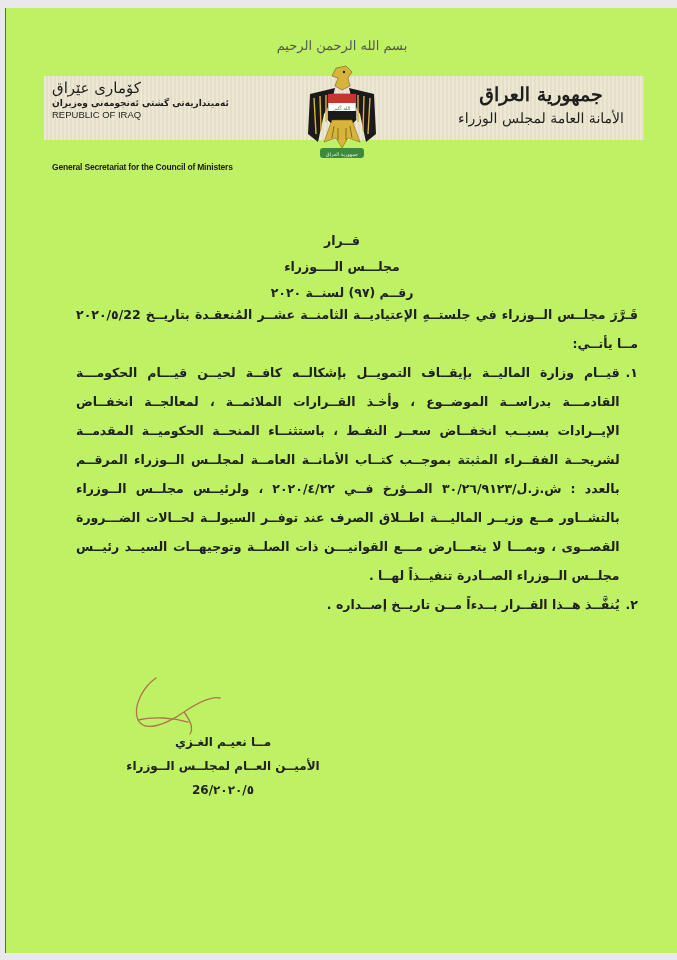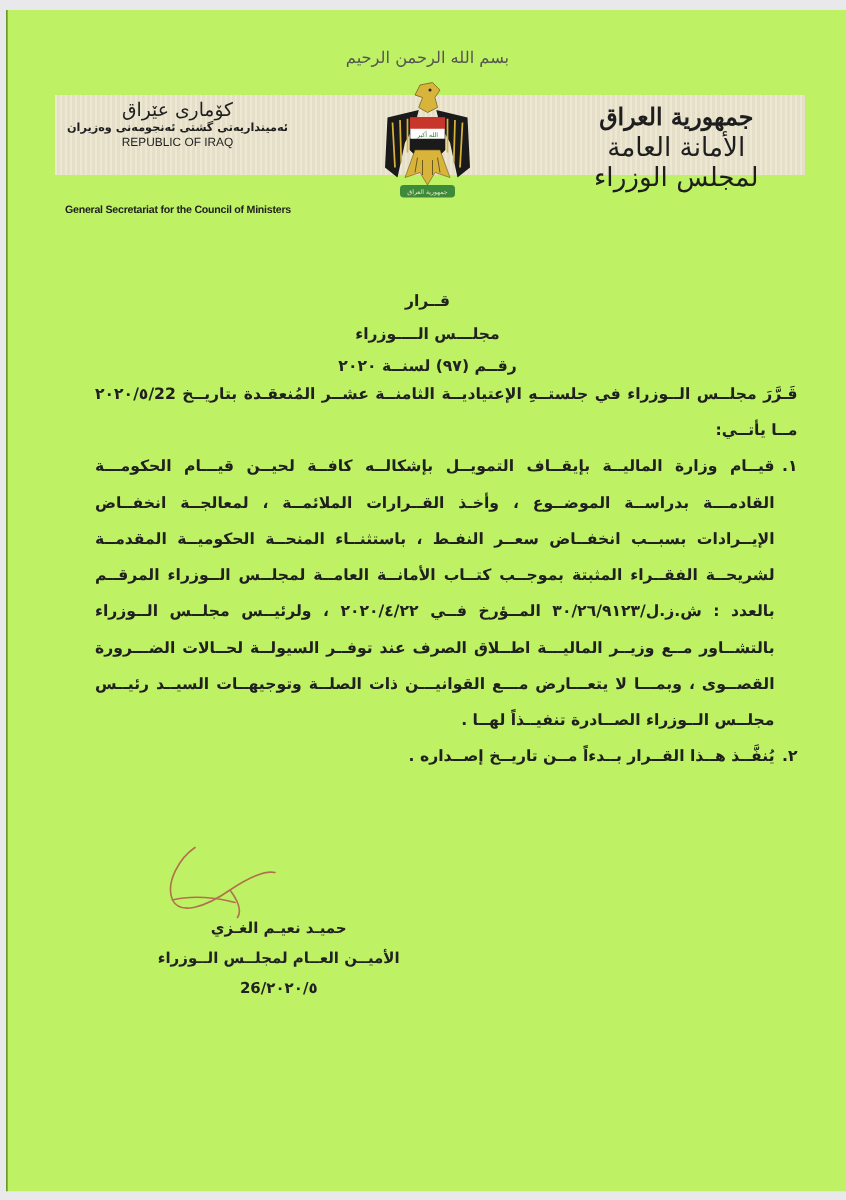--- a/index.html
+++ b/index.html
@@ -18,33 +18,33 @@
       position: absolute; left: 0; right: 0; top: 30px;
       text-align: center; font-family: "DejaVu Serif", serif;
       font-size: 13px; color: #555; direction: rtl;
     }
     .letterhead {
       position: absolute; left: 38px; top: 68px; width: 600px; height: 64px;
       background: #ece6cf;
       background-image: repeating-linear-gradient(90deg, rgba(255,255,255,0.08) 0 2px, rgba(0,0,0,0.03) 2px 4px);
     }
     .lh-left {
-      position: absolute; left: 8px; top: 4px; width: 180px; text-align: center;
+      position: absolute; left: 8px; top: 4px; width: 180px; text-align: left;
       color: #1e1e1e;
     }
     .lh-left .kurd1 { font-family: "DejaVu Serif", serif; font-size: 15px; direction: rtl; line-height: 17px; }
     .lh-left .kurd2 { font-size: 9px; font-weight: bold; direction: rtl; line-height: 12px; }
     .lh-left .en1 { font-family: "Liberation Sans", sans-serif; font-size: 9.5px; font-weight: normal; line-height: 11px; }
     .lh-left .en2 { font-family: "Liberation Sans", sans-serif; font-size: 8.5px; font-weight: bold; line-height: 11px; letter-spacing: -0.2px; white-space: nowrap; margin-top: 42px; }
     .lh-right {
       position: absolute; right: 18px; top: 6px; width: 170px; text-align: center;
       font-family: "DejaVu Serif", serif; color: #1e1e1e; direction: rtl;
     }
     .lh-right .ar1 { font-size: 19px; line-height: 24px; font-weight: bold; }
-    .lh-right .ar2 { font-size: 21px; line-height: 24px; }
+    .lh-right .ar2 { font-size: 14px; line-height: 24px; }
     .emblem {
       position: absolute; left: 296px; top: 56px; width: 80px; height: 98px;
     }
     .doc-title {
       position: absolute; left: 0; right: 0; top: 220px;
       text-align: center; direction: rtl; font-weight: bold; color: #222;
       font-family: "DejaVu Sans", sans-serif; font-size: 12.5px; line-height: 26px;
     }
     .body-text {
       position: absolute; left: 70px; width: 562px; top: 292px;
@@ -123,18 +123,18 @@
       <span class="num">٢.</span>
       <span class="txt">يُنفَّــذ هــذا القــرار بــدءاً مــن تاريــخ إصــداره .</span>
     </div>
   </div>
 
   <svg class="signature" viewBox="0 0 100 60" xmlns="http://www.w3.org/2000/svg">
     <path d="M32 2 C20 10, 8 30, 14 44 C20 56, 40 50, 60 36 C72 28, 86 20, 96 22 M60 36 C66 44, 70 52, 66 58 M14 44 C30 40, 50 42, 64 46" fill="none" stroke="#b0714f" stroke-width="1.3" stroke-linecap="round"></path>
   </svg>
 
   <div class="sign-block">
-    <div>حميـد نعيـم الغـزي</div>
+    <div>مــا نعيـم الغـزي</div>
     <div>الأميــن العــام لمجلــس الــوزراء</div>
     <div>٢٠٢٠/٥/26</div>
   </div>
 
 </div>
 
 </body></html>

